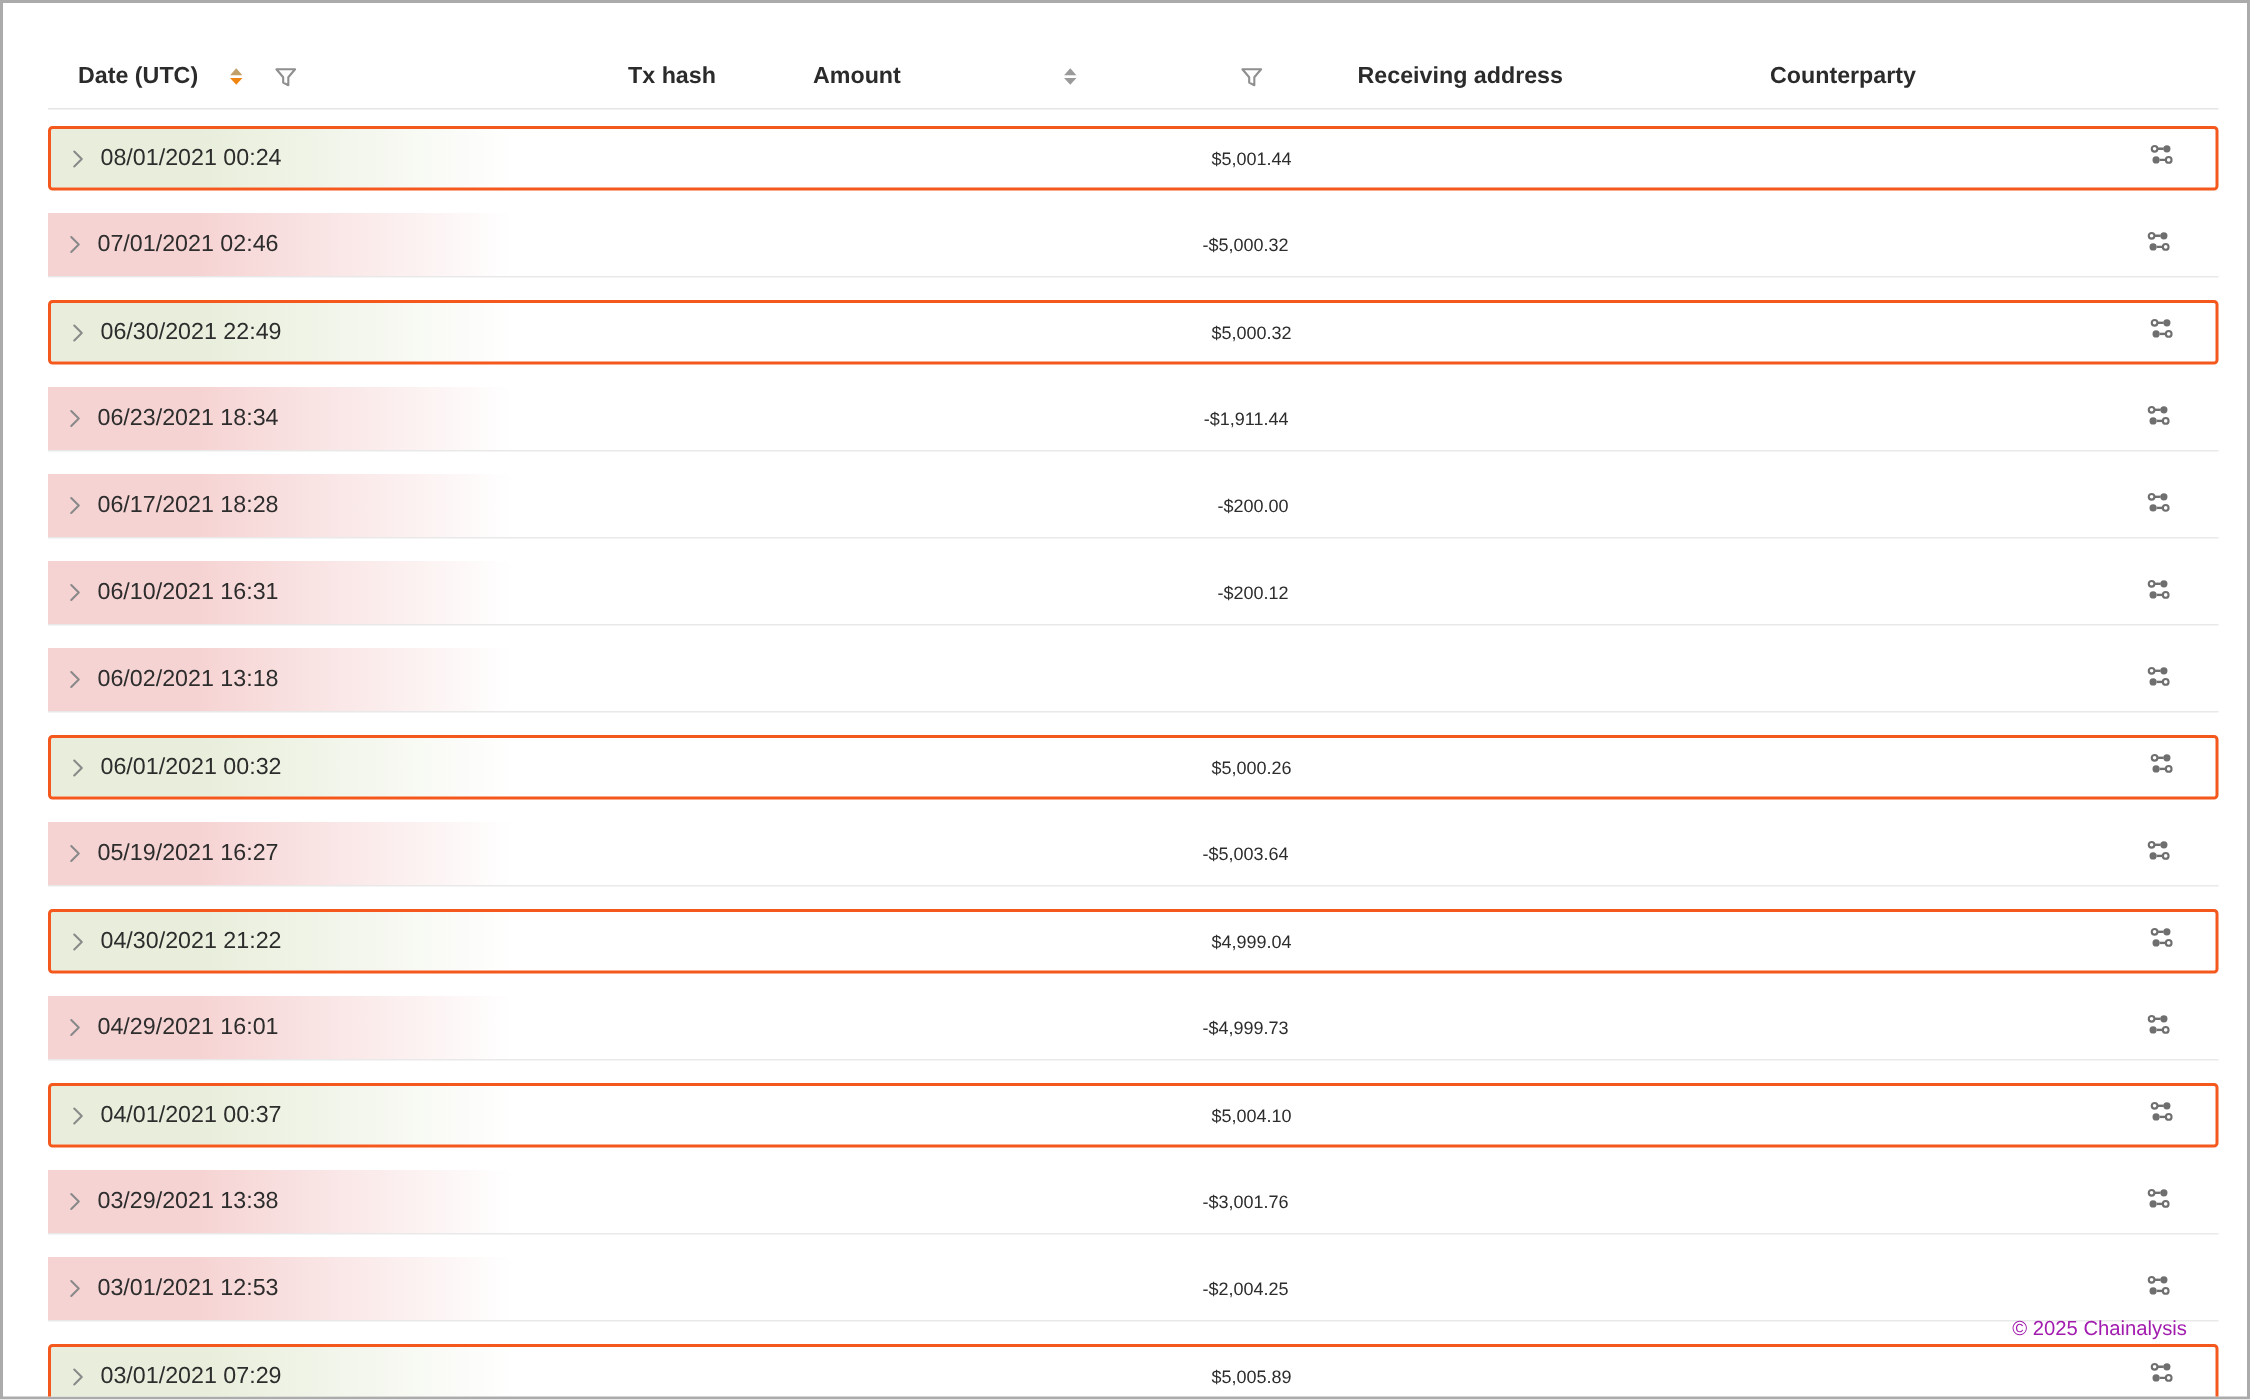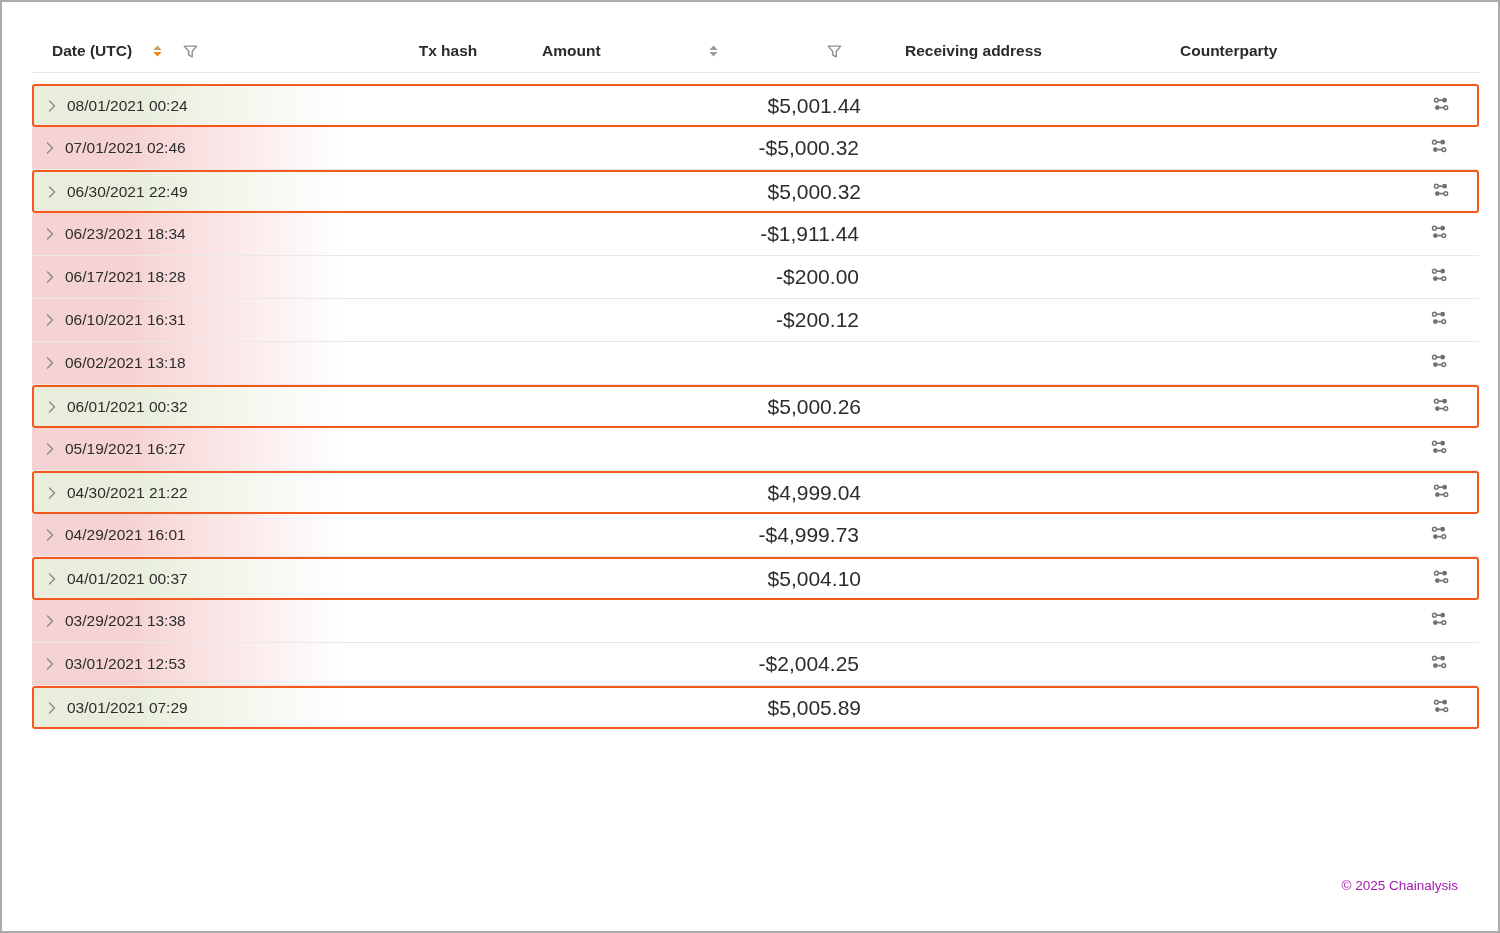--- a/index.html
+++ b/index.html
@@ -16,30 +16,30 @@
   .th { position:absolute; bottom:12px; display:flex; align-items:center; gap:20px; white-space:nowrap; }
   .th-date         { left:20px; }
   .th-txhash       { left:316px; width:200px; justify-content:center;margin-top:13px; }
   .th-amount       { left:510px; width:300px; justify-content:space-between; }
   .th-receiving    { left:873px; }
   .th-counterparty { left:1148px; }
   .hicon { display:flex; align-items:center; cursor:pointer; }
 
   
   .rows { margin-top:11px; }
-  .row { position:relative; height:43px; margin-bottom:0; box-sizing:border-box; cursor:pointer; }
+  .row { position:relative; height:43px; margin-bottom:15px; box-sizing:border-box; cursor:pointer; }
   .row-normal      { border-bottom:1px solid #e9e9e9; }
   .row-highlighted { border:2px solid #f4581c; border-radius:3px; }
   .tint-green { background:linear-gradient(90deg,#e8eedb 0px,#e8eedb 100px,rgba(255,255,255,0) 310px); }
   .tint-red   { background:linear-gradient(90deg,#f6d3d3 0px,#f6d3d3 100px,rgba(255,255,255,0) 310px); }
 
   .cell-date   { position:absolute; left:14px; top:0; height:100%;
                  display:flex; align-items:center; gap:11px; font-size:15.5px; }
   .cell-amount { position:absolute; left:500px; width:327px; top:0; height:100%;
-                 display:flex; align-items:center; justify-content:flex-end; font-size:21px;text-align:center; }
+                 display:flex; align-items:center; justify-content:flex-end; font-size:12px;text-align:center; }
   .cell-graph  { position:absolute; left:1390px; width:34px; top:0; height:100%;
                  display:flex; align-items:center; justify-content:center; cursor:pointer; }
   .chev { display:flex; align-items:center; }
 
   
   .copyright { position:absolute; right:40px; top:876px; font-size:13.5px; color:#a21caf; }
 </style>
 </head>
 <body>
 
@@ -276,20 +276,21 @@
   </div>
         <div class="row row-normal tint-red">
     <div class="cell-date">
       <span class="chev">
         <svg width="8" height="12" viewBox="0 0 8 12" fill="none" stroke="#8a8a8a" stroke-width="1.4" stroke-linecap="round" stroke-linejoin="round">
           <polyline points="1.5,1 6.5,6 1.5,11"></polyline>
         </svg>
       </span>
       <span>05/19/2021 16:27</span>
     </div>
+    <div class="cell-amount">-$5,003.64</div>
     <div class="cell-graph">
       <span>
         <svg width="22" height="22" viewBox="0 0 22 22" fill="none">
           <circle cx="6.4" cy="7.2" r="1.9" stroke="#6f6f6f" stroke-width="1.4"></circle>
           <line x1="8.3" y1="7.2" x2="12.4" y2="7.2" stroke="#6f6f6f" stroke-width="1.6"></line>
           <circle cx="14.6" cy="7.2" r="2.4" fill="#6f6f6f"></circle>
           <circle cx="7.4" cy="14.6" r="2.4" fill="#6f6f6f"></circle>
           <line x1="9.8" y1="14.6" x2="13.9" y2="14.6" stroke="#6f6f6f" stroke-width="1.6"></line>
           <circle cx="15.8" cy="14.6" r="1.9" stroke="#6f6f6f" stroke-width="1.4"></circle>
         </svg>
@@ -367,20 +368,21 @@
   </div>
         <div class="row row-normal tint-red">
     <div class="cell-date">
       <span class="chev">
         <svg width="8" height="12" viewBox="0 0 8 12" fill="none" stroke="#8a8a8a" stroke-width="1.4" stroke-linecap="round" stroke-linejoin="round">
           <polyline points="1.5,1 6.5,6 1.5,11"></polyline>
         </svg>
       </span>
       <span>03/29/2021 13:38</span>
     </div>
+    <div class="cell-amount">-$3,001.76</div>
     <div class="cell-graph">
       <span>
         <svg width="22" height="22" viewBox="0 0 22 22" fill="none">
           <circle cx="6.4" cy="7.2" r="1.9" stroke="#6f6f6f" stroke-width="1.4"></circle>
           <line x1="8.3" y1="7.2" x2="12.4" y2="7.2" stroke="#6f6f6f" stroke-width="1.6"></line>
           <circle cx="14.6" cy="7.2" r="2.4" fill="#6f6f6f"></circle>
           <circle cx="7.4" cy="14.6" r="2.4" fill="#6f6f6f"></circle>
           <line x1="9.8" y1="14.6" x2="13.9" y2="14.6" stroke="#6f6f6f" stroke-width="1.6"></line>
           <circle cx="15.8" cy="14.6" r="1.9" stroke="#6f6f6f" stroke-width="1.4"></circle>
         </svg>

